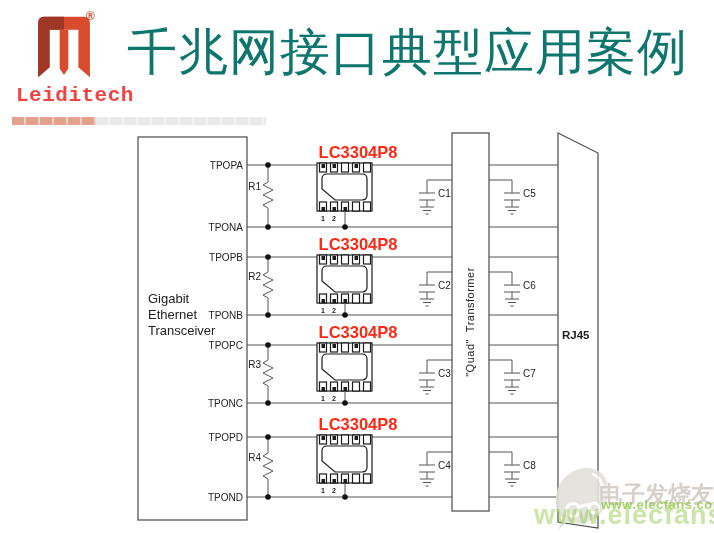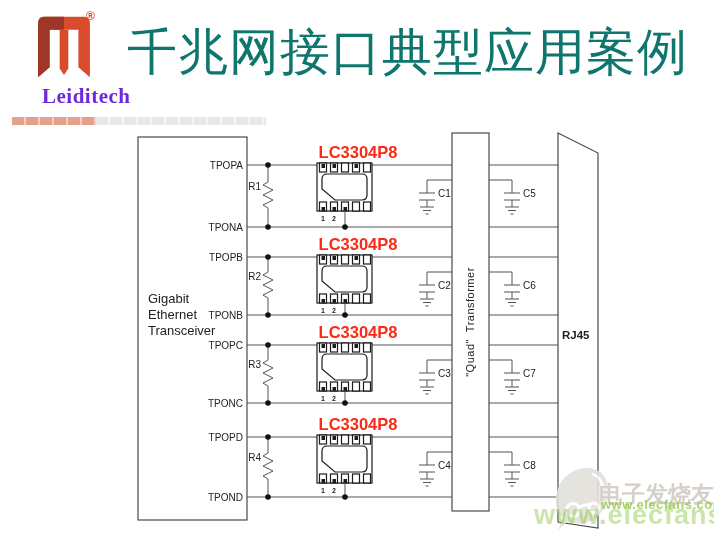--- a/index.html
+++ b/index.html
@@ -1,22 +1,22 @@
 <!DOCTYPE html>
 <html><head>
 <meta charset="utf-8">
 <style>
   html,body{margin:0;padding:0;}
   #page{position:relative;width:714px;height:533px;background:#ffffff;overflow:hidden;
         font-family:"Liberation Sans",sans-serif;}
   
   #brand-logo{position:absolute;left:28px;top:8px;width:72px;height:78px;}
   #brand-reg{position:absolute;left:86px;top:9px;color:#d14a2c;font-size:12px;font-weight:bold;}
-  #brand-name{position:absolute;left:16px;top:84px;font-family:Liberation Serif, serif;
-              font-weight:bold;font-size:21px;color:#6d28d9;letter-spacing:.5px;margin-left:26px;}
+  #brand-name{position:absolute;left:16px;top:84px;font-family:Liberation Mono, monospace;
+              font-weight:bold;font-size:21px;color:#ef4444;letter-spacing:.5px;}
   #divider-bar{position:absolute;left:12px;top:117px;width:254px;height:8px;display:flex;}
   #divider-bar .seg1{width:84px;height:100%;
       background:repeating-linear-gradient(90deg,#e5a28b 0 12px,#f3cfc2 12px 14px);}
   #divider-bar .seg2{flex:1;height:100%;
       background:repeating-linear-gradient(90deg,#e9e9e9 0 12px,#f6f6f6 12px 14px);}
   #page-title{position:absolute;left:127px;top:24px;width:560px;
       font-family:"DejaVu Serif","Liberation Serif",serif;
       font-size:50px;line-height:1.12;color:#0f766e;white-space:nowrap;letter-spacing:1px;}
   
   #schematic{position:absolute;left:0;top:0;}

